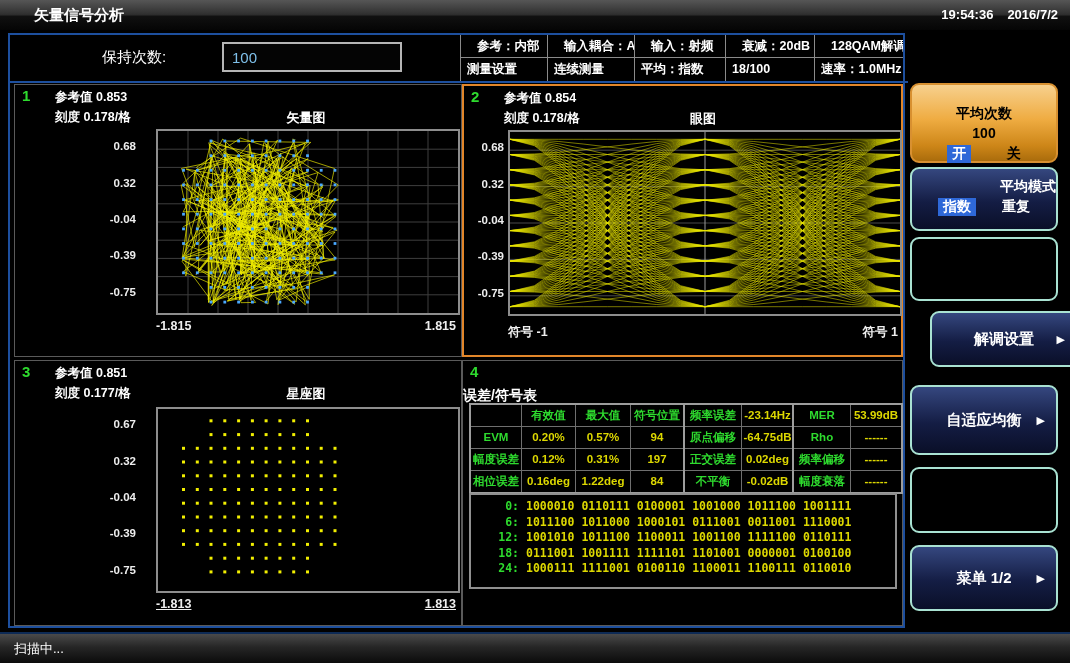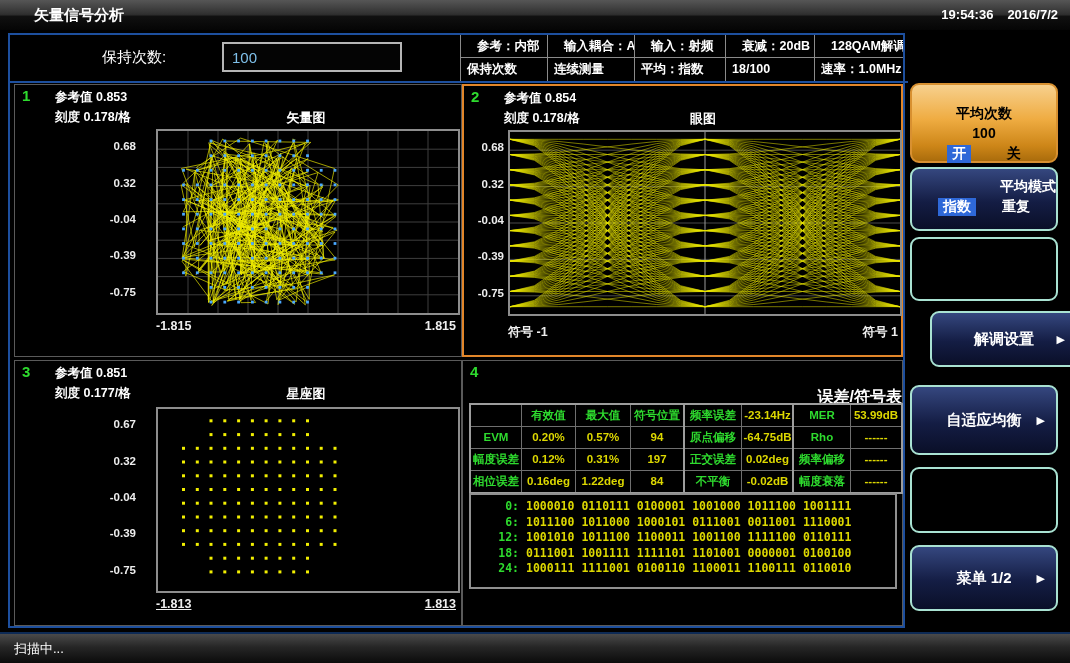--- a/index.html
+++ b/index.html
@@ -39,22 +39,22 @@
   #panel4{left:452px;top:325px;width:441px;height:266px;}
   .p-num{position:absolute;left:7px;top:2px;color:#2edb2e;font-size:15px;font-weight:bold;}
   .p-ref{position:absolute;left:40px;top:4px;color:#fff;font-size:12.5px;font-weight:bold;}
   .p-scale{position:absolute;left:40px;top:24px;color:#fff;font-size:12.5px;font-weight:bold;}
   .p-title{position:absolute;top:24px;color:#fff;font-size:13px;font-weight:bold;text-align:center;}
   .plot{position:absolute;border:2px solid #8d8d8d;background:#000;box-sizing:content-box;}
   .ytick{position:absolute;color:#eee;font-size:11.5px;font-weight:bold;text-align:right;}
   .xlabels{position:absolute;display:flex;justify-content:space-between;
     color:#eee;font-size:12.5px;font-weight:bold;}
   
-  .p4-title{position:absolute;left:0;top:26px;width:100%;text-align:right;
-    color:#fff;font-size:16px;font-weight:bold;}
+  .p4-title{position:absolute;left:0;top:26px;width:100%;text-align:left;
+    color:#fff;font-size:14px;font-weight:bold;}
   .etable{position:absolute;top:42px;display:grid;gap:1px;background:#6f6f6f;
     border:2px solid #9d9d9d;grid-auto-rows:21px;}
   .etable .tc{background:#000;font-size:11.5px;font-weight:bold;line-height:21px;
     text-align:center;white-space:nowrap;overflow:hidden;}
   .tc.g{color:#2edb2e;} .tc.y{color:#ddd800;}
   .sym-box{position:absolute;left:6px;top:132px;width:428px;height:96px;
     border:2px solid #909090;box-sizing:border-box;padding-top:4px;}
   .sym-row{display:flex;line-height:15.5px;
     font-family:"DejaVu Sans Mono","Liberation Mono",monospace;
     font-size:11.5px;font-weight:bold;}
@@ -100,21 +100,21 @@
 
   <div class="header-strip">
     <div class="hold-label">保持次数:</div>
     <input class="hold-input" type="text" value="100" style="">
     <div class="param-grid">
       <div class="pcell r1">参考：内部</div>
       <div class="pcell r1">输入耦合：AC</div>
       <div class="pcell r1">输入：射频</div>
       <div class="pcell r1">衰减：20dB</div>
       <div class="pcell r1">128QAM解调</div>
-      <div class="pcell">保持次数</div>
+      <div class="pcell">测量设置</div>
       <div class="pcell">连续测量</div>
       <div class="pcell">平均：指数</div>
       <div class="pcell">18/100</div>
       <div class="pcell">速率：1.0MHz</div>
     </div>
   </div>
 
   <div class="panel" id="panel1">
     <div class="p-num">1</div>
     <div class="p-ref">参考值 0.853</div>

